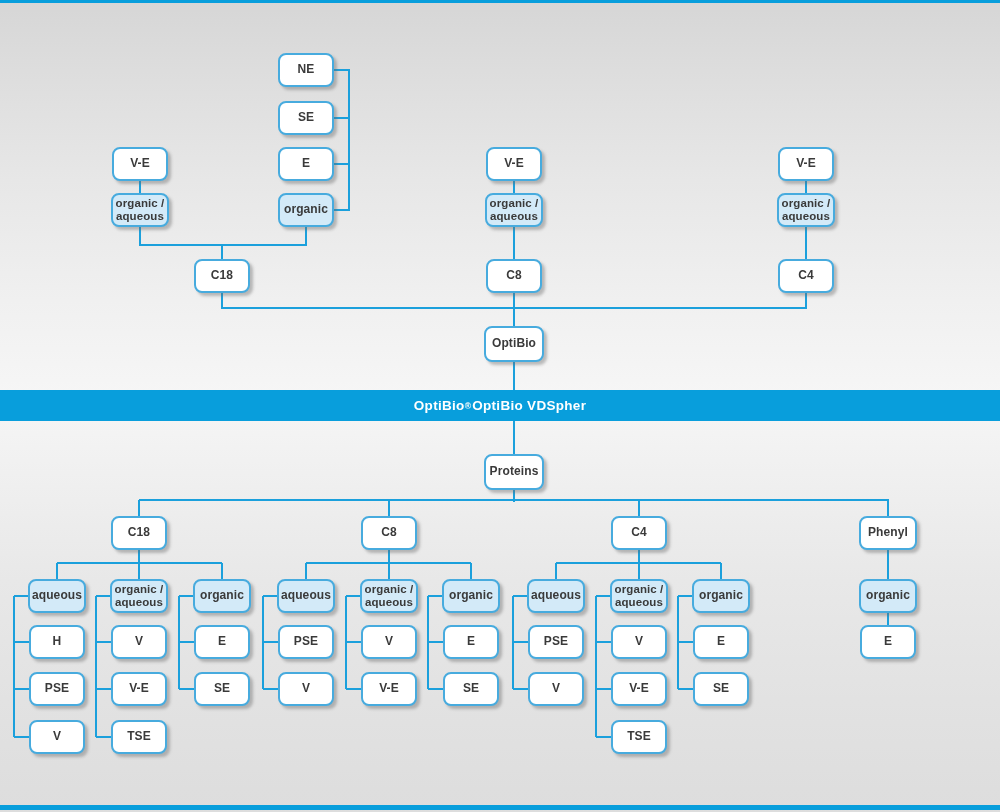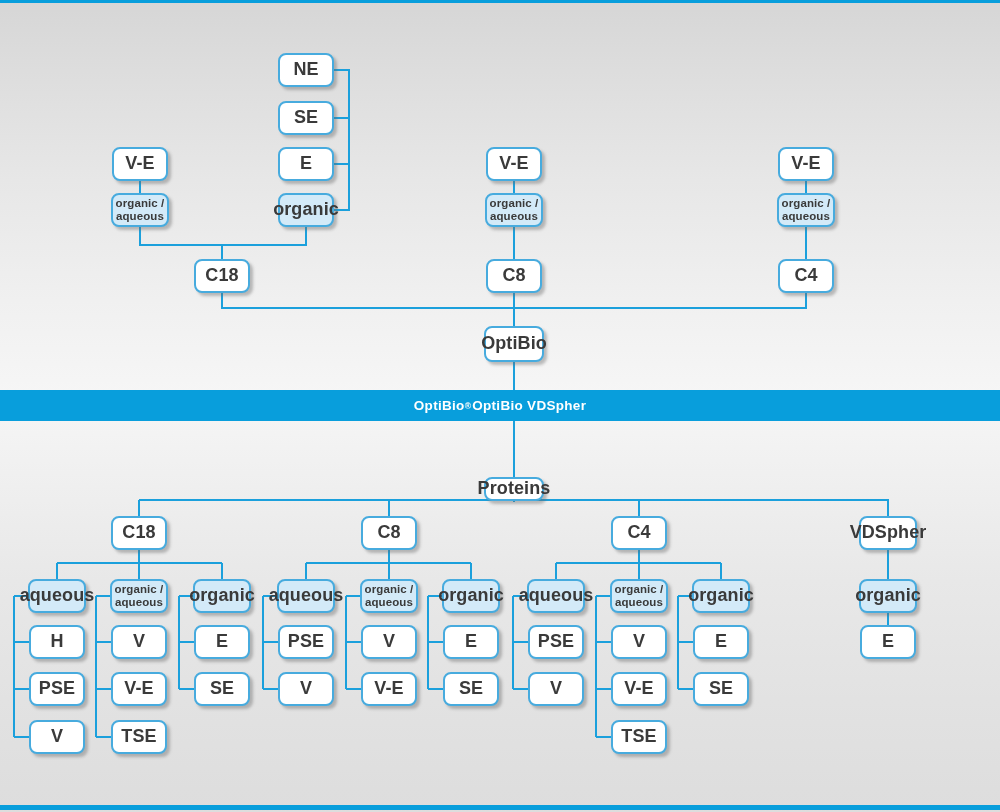--- a/index.html
+++ b/index.html
@@ -19,21 +19,21 @@
     display:flex;align-items:center;justify-content:center;
     font-size:13.5px;font-weight:bold;letter-spacing:.3px;
   }
   #banner sup{font-size:8.5px;line-height:0;vertical-align:super;margin-right:1px;}
   .edge{position:absolute;background:var(--line-blue);z-index:1;}
   .node{
     position:absolute;box-sizing:border-box;z-index:3;
     background:#ffffff;border:2px solid var(--border-blue);border-radius:8px;
     box-shadow:3px 3px 3px rgba(105,105,105,.42);
     display:flex;flex-direction:column;align-items:center;justify-content:center;
-    color:var(--ink);font-weight:bold;font-size:18px;line-height:1.1;
+    color:var(--ink);font-weight:bold;font-size:12px;line-height:1.1;
     text-align:center;letter-spacing:.1px;
   }
   .node.blue{background:var(--fill-blue);}
   .node.two{font-size:11.5px;line-height:1.12;}
 </style>
 </head>
 <body>
 
 <div id="canvas">
   <div id="topbar" class="bar"></div>
@@ -124,25 +124,25 @@
         <div class="ln">aqueous</div>
       </div>
       <div class="node" style="left: 486px; top: 259px; width: 56px; height: 34px;">C8</div>
       <div class="node" style="left: 778px; top: 147px; width: 56px; height: 34px;">V-E</div>
       <div class="node blue two" style="left: 777px; top: 193px; width: 58px; height: 34px;">
         <div class="ln">organic /</div>
         <div class="ln">aqueous</div>
       </div>
       <div class="node" style="left: 778px; top: 259px; width: 56px; height: 34px;">C4</div>
       <div class="node" style="left: 484px; top: 326px; width: 60px; height: 36px;">OptiBio</div>
-      <div class="node" style="left: 484px; top: 477px; width: 60px; height: 24px;">Proteins</div>
+      <div class="node" style="left: 484px; top: 454px; width: 60px; height: 36px;">Proteins</div>
       <div class="node" style="left: 111px; top: 516px; width: 56px; height: 34px;">C18</div>
       <div class="node" style="left: 361px; top: 516px; width: 56px; height: 34px;">C8</div>
       <div class="node" style="left: 611px; top: 516px; width: 56px; height: 34px;">C4</div>
-      <div class="node" style="left: 859px; top: 516px; width: 58px; height: 34px;">VDSpher</div>
+      <div class="node" style="left: 859px; top: 516px; width: 58px; height: 34px;">Phenyl</div>
       <div class="node blue" style="left: 28px; top: 579px; width: 58px; height: 34px;">aqueous</div>
       <div class="node blue two" style="left: 110px; top: 579px; width: 58px; height: 34px;">
         <div class="ln">organic /</div>
         <div class="ln">aqueous</div>
       </div>
       <div class="node blue" style="left: 193px; top: 579px; width: 58px; height: 34px;">organic</div>
       <div class="node" style="left: 29px; top: 625px; width: 56px; height: 34px;">H</div>
       <div class="node" style="left: 29px; top: 672px; width: 56px; height: 34px;">PSE</div>
       <div class="node" style="left: 29px; top: 720px; width: 56px; height: 34px;">V</div>
       <div class="node" style="left: 111px; top: 625px; width: 56px; height: 34px;">V</div>

